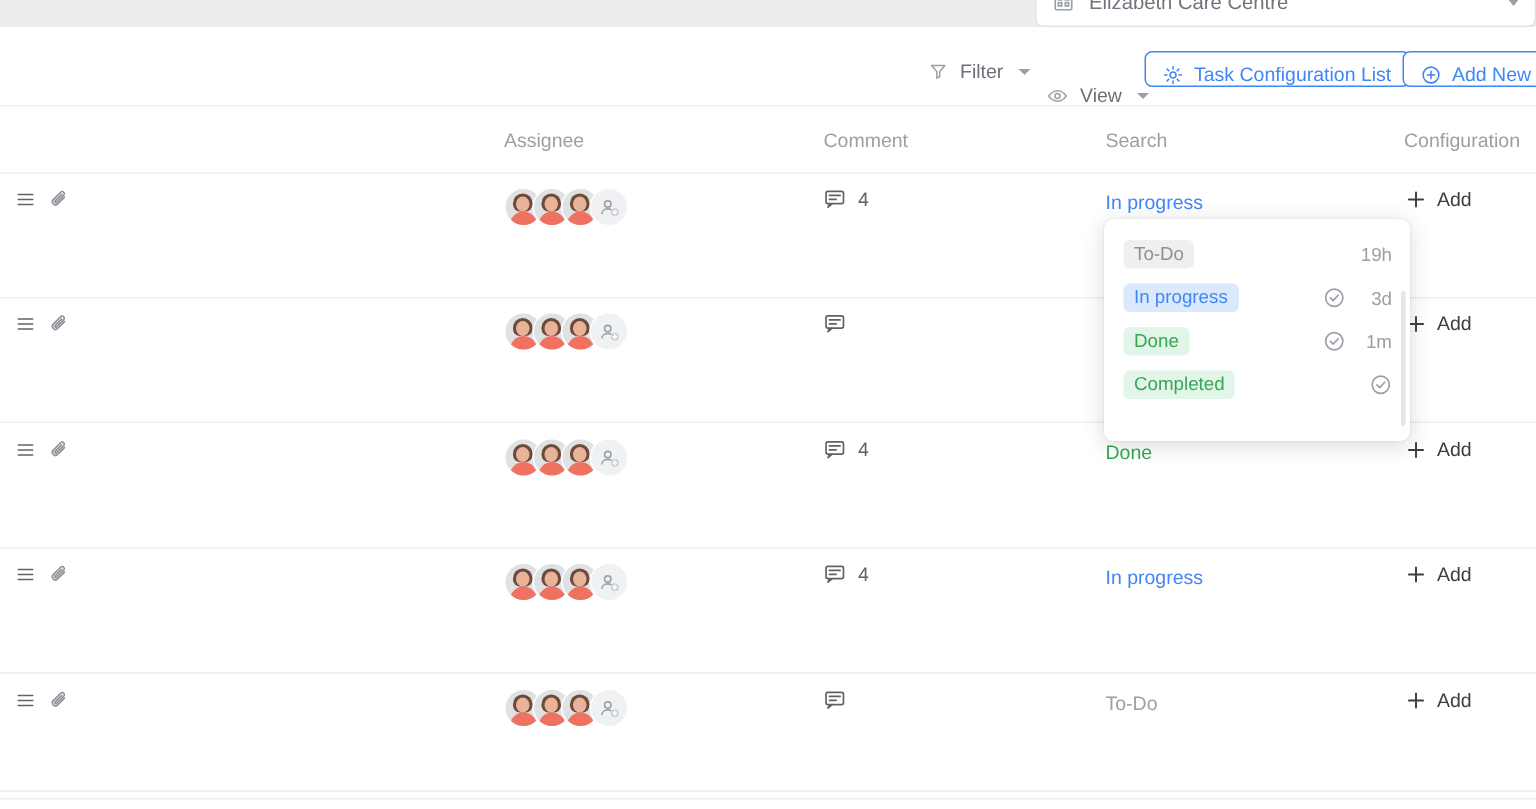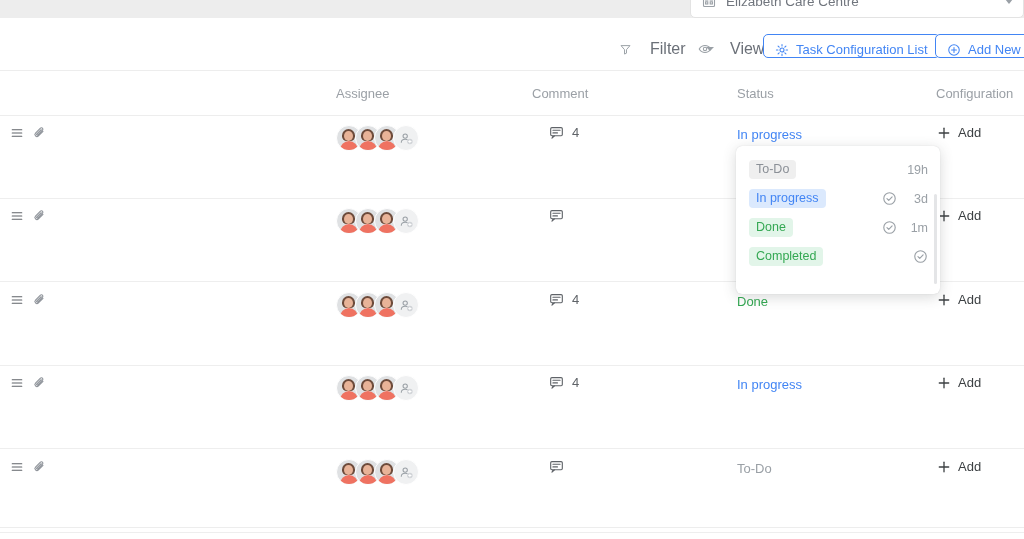--- a/index.html
+++ b/index.html
@@ -40,30 +40,30 @@
     position: absolute; top: 70px; left: 0; width: 1024px; height: 1px;
     background: #ededed;
   }
   .search-box {
     position: absolute; left: 205px; top: 34px; width: 400px; height: 28px;
     border: 1px solid #e6e6e6; border-radius: 5px; background: #fff;
     display: flex; align-items: center; padding: 0 10px; gap: 9px;
   }
   .search-box .ph { font-size: 13px; color: #b5b8bd; }
   .tb-item {
-    position: absolute; display: flex; align-items: center; gap: 18px;
-    font-size: 16px; color: #6b7078; cursor: pointer; white-space: nowrap;
+    position: absolute; display: flex; align-items: center; gap: 8px;
+    font-size: 13px; color: #6b7078; cursor: pointer; white-space: nowrap;
   }
   .tb-caret {
     width: 0; height: 0; border-left: 4px solid transparent;
     border-right: 4px solid transparent; border-top: 4.5px solid #9aa0a6;
     margin-left: 2px;
   }
   #filter-item { left: 619px; top: 40px; }
-  #view-item   { left: 698px; top: 40px; }
+  #view-item   { left: 698px; top: 56px; }
   .tb-btn {
     position: absolute; height: 24px; border: 1px solid #4285f4;
     border-radius: 5px; background: #fff; color: #4285f4;
     display: flex; align-items: flex-end; gap: 7px; padding: 0 11px;
     font-size: 13px; cursor: pointer; white-space: nowrap;
   }
   #task-config-btn { left: 763px; top: 34px; }
   #add-new-btn { left: 935px; top: 34px; }
 
   
@@ -218,22 +218,22 @@
           <path d="M8 5.2v5.6M5.2 8h5.6" stroke-linecap="round"></path>
       </svg>
     </span>
     <span>Add New</span>
   </div>
 
   <div class="toolbar-sep"></div>
 
   <div class="thead">
     <span class="th" style="left:336px">Assignee</span>
-    <span class="th" style="left:532px">Comment</span>
-    <span class="th" style="left:737px">Status</span>
+    <span class="th" style="left:549px">Comment</span>
+    <span class="th" style="left:737px">Search</span>
     <span class="th" style="left:936px">Configuration</span>
   </div>
   <div class="thead-sep"></div>
 
   <div id="rows-container">
       <div class="row" style="top: 116px;">
         <div class="cell" style="left:-92px;top:9px">
           <span class="row-title">ne comes here.</span>
           <span class="row-icons">
             <span>

